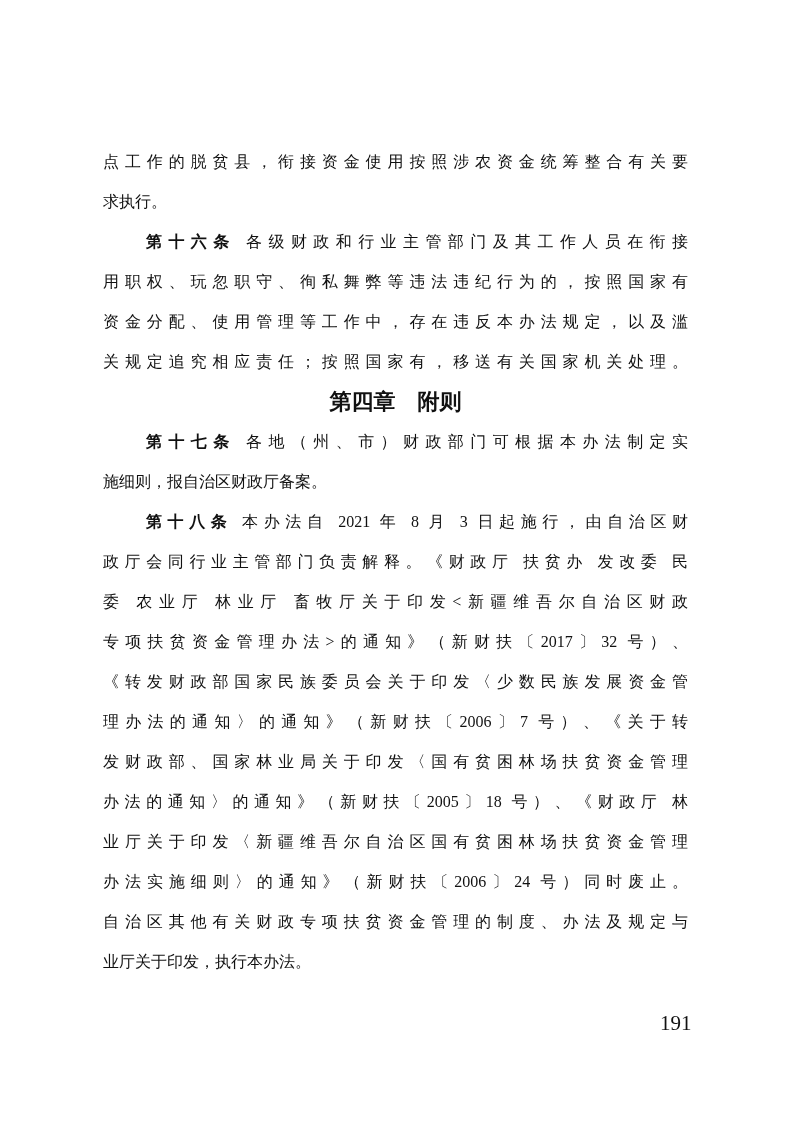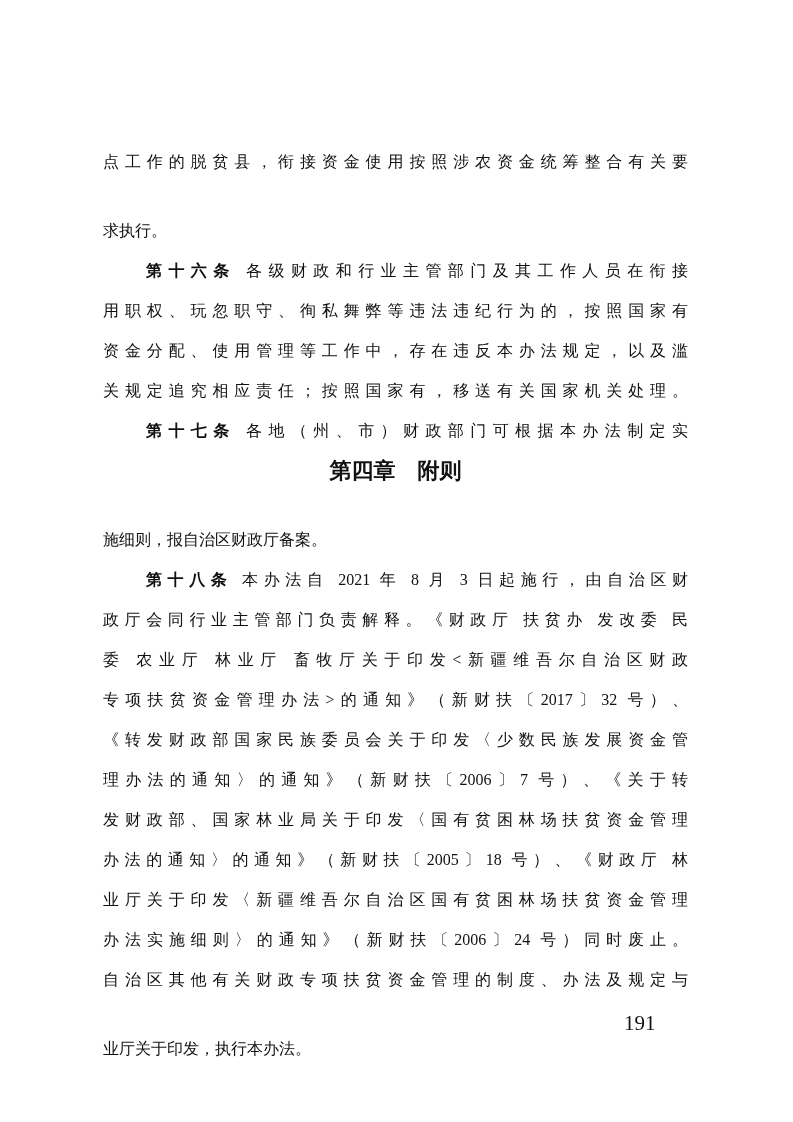--- a/index.html
+++ b/index.html
@@ -25,59 +25,58 @@
   .line {
     font-size: 16px;
     line-height: 40px;
     white-space: normal;
     text-align: justify;
     text-align-last: justify;
   }
   .line.left {
     text-align: left;
     text-align-last: left;
-    margin-top: 29px;
   }
   .line.center {
     text-align: center;
     text-align-last: center;
   }
   .line.indent {
     text-indent: 43px;
   }
   .line.heading {
     font-family: "Liberation Sans", "DejaVu Sans", sans-serif;
     font-weight: 700;
     font-size: 22px;
   }
   .bold {
     font-weight: 700;
   }
   .page-number {
     position: absolute;
     top: 1011px;
-    left: 624px;
+    left: 660px;
     font-size: 21px;
     font-family: "Liberation Serif", "DejaVu Serif", serif;
     color: #111111;
   }
 </style>
 </head>
 <body>
 
 <div class="page">
   <div class="content" id="doc-content">
       <div class="line justify"><span>点工作的脱贫县，衔接资金使用按照涉农资金统筹整合有关要</span></div>
       <div class="line left"><span>求执行。</span></div>
       <div class="line justify indent"><span class="bold">第十六条</span><span> 各级财政和行业主管部门及其工作人员在衔接</span></div>
       <div class="line justify"><span>用职权、玩忽职守、徇私舞弊等违法违纪行为的，按照国家有</span></div>
       <div class="line justify"><span>资金分配、使用管理等工作中，存在违反本办法规定，以及滥</span></div>
       <div class="line justify"><span>关规定追究相应责任；按照国家有，移送有关国家机关处理。</span></div>
+      <div class="line center heading"><span class="bold">第四章　附则</span></div>
       <div class="line justify indent"><span class="bold">第十七条</span><span> 各地（州、市）财政部门可根据本办法制定实</span></div>
-      <div class="line center heading"><span class="bold">第四章　附则</span></div>
       <div class="line left"><span>施细则，报自治区财政厅备案。</span></div>
       <div class="line justify indent"><span class="bold">第十八条</span><span> 本办法自 2021 年 8 月 3 日起施行，由自治区财</span></div>
       <div class="line justify"><span>政厅会同行业主管部门负责解释。《财政厅 扶贫办 发改委 民</span></div>
       <div class="line justify"><span>委 农业厅 林业厅 畜牧厅关于印发&lt;新疆维吾尔自治区财政</span></div>
       <div class="line justify"><span>专项扶贫资金管理办法&gt;的通知》（新财扶〔2017〕32 号）、</span></div>
       <div class="line justify"><span>《转发财政部国家民族委员会关于印发〈少数民族发展资金管</span></div>
       <div class="line justify"><span>理办法的通知〉的通知》（新财扶〔2006〕7 号）、《关于转</span></div>
       <div class="line justify"><span>发财政部、国家林业局关于印发〈国有贫困林场扶贫资金管理</span></div>
       <div class="line justify"><span>办法的通知〉的通知》（新财扶〔2005〕18 号）、《财政厅 林</span></div>
       <div class="line justify"><span>业厅关于印发〈新疆维吾尔自治区国有贫困林场扶贫资金管理</span></div>

